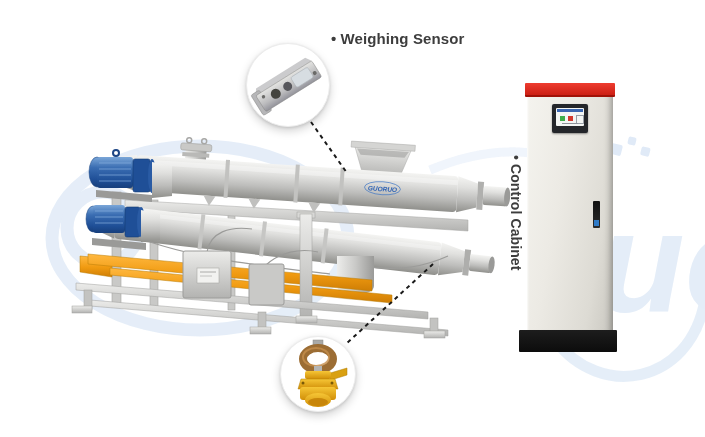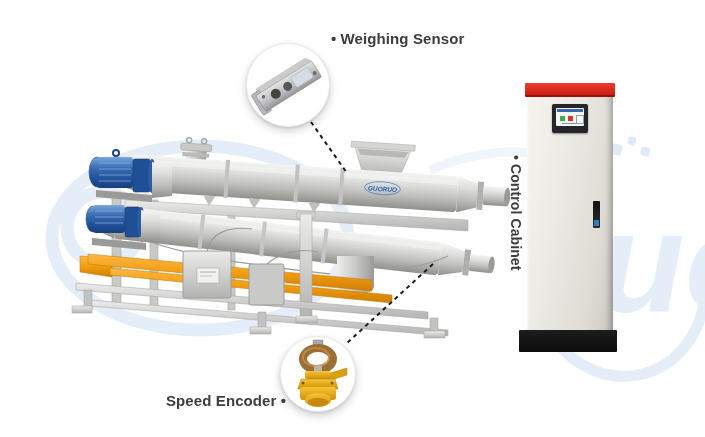--- a/index.html
+++ b/index.html
@@ -296,16 +296,15 @@
           <div class="line"></div>
       </div>
     </div>
     <div class="cabinet-handle">
       <div class="tag"></div>
     </div>
   </div>
   <div class="cabinet-base"></div>
 
   <div class="diagram-label label-weighing">• Weighing Sensor</div>
-  <div class="diagram-label label-speed">Speed Encoder •</div>
   <div class="diagram-label label-cabinet">• Control Cabinet</div>
 
 </div>
 
 </body></html>

